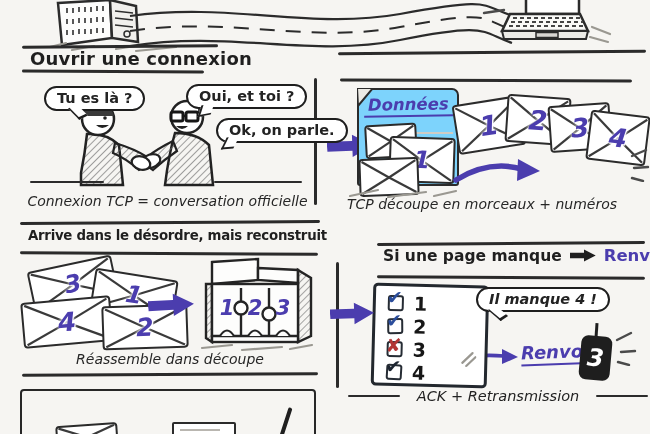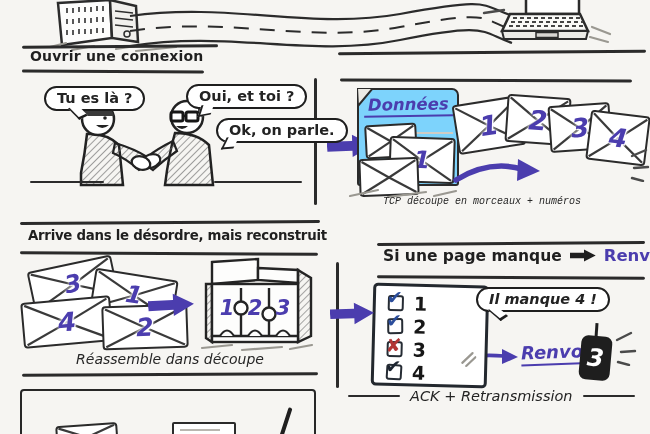--- a/index.html
+++ b/index.html
@@ -152,21 +152,21 @@
     </g>
     <polygon points="22,31 108,31 106,39 24,39" fill="#ecebe7" stroke="#2b2b2b" stroke-width="2"></polygon>
     <rect x="56" y="32.5" width="22" height="5" fill="#d8d6d2" stroke="#2b2b2b" stroke-width="1.5"></rect>
     <g stroke="#9a9891" stroke-width="2.2" stroke-linecap="round">
       <line x1="112" y1="27" x2="130" y2="34"></line>
         <line x1="110" y1="37" x2="128" y2="42"></line>
     </g>
   </svg>
 
   <div class="hline" style="left:22px; top:45px; width:196px; transform:rotate(-0.5deg)"></div>
-  <div class="h-title" style="left:30px; top:48px; font-size:14px;">Ouvrir une connexion</div>
+  <div class="h-title" style="left:30px; top:48px; font-size:18px;">Ouvrir une connexion</div>
   <div class="hline" style="left:22px; top:70px; width:182px; transform:rotate(0.3deg)"></div>
 
   <div class="bubble" style="left:44px; top:86px;">
     <span>Tu es là ?</span>
     <span class="tail" style="left:26px;"></span>
   </div>
   <div class="bubble" style="left:186px; top:84px;">
     <span>Oui, et toi ?</span>
     <span class="tail" style="left:12px; transform:skewX(-28deg) rotate(-12deg);"></span>
   </div>
@@ -202,20 +202,21 @@
       <line x1="148" y1="23" x2="151" y2="23" stroke="#161616" stroke-width="2.5"></line>
     </g>
     <path d="M141,33 Q147,39 153,33 Z" fill="#222"></path>
 
     <ellipse cx="116" cy="68" rx="9.5" ry="6.5" fill="#fff" stroke="#222" stroke-width="2.2" transform="rotate(-18 116 68)"></ellipse>
     <ellipse cx="106" cy="70" rx="9.5" ry="6.5" fill="#fff" stroke="#222" stroke-width="2.2" transform="rotate(16 106 70)"></ellipse>
   </svg>
 
   <div class="hline" style="left:30px; top:181px; width:74px; height:2px;"></div>
   <div class="hline" style="left:214px; top:181px; width:88px; height:2px;"></div>
+  <div class="cap" style="left:25px; top:193px; width:285px; font-size:14px;">Connexion TCP = conversation officielle</div>
 
   <div class="vline" style="left:314px; top:78px; height:127px;"></div>
 
   <div class="hline" style="left:338px; top:51px; width:308px; transform:rotate(-0.5deg)"></div>
   <div class="hline" style="left:340px; top:79px; width:292px; transform:rotate(0.2deg)"></div>
 
   <div class="block-arrow" style="left:327px; top:133px; width:46px; height:26px; transform:rotate(-2deg)"></div>
 
   <div id="doc">
     <svg class="abs" style="left:-2px; top:-2px; width:18px; height:20px" viewBox="0 0 18 20">
@@ -310,21 +311,21 @@
     <line x1="4" y1="8" x2="18" y2="2"></line>
       <line x1="6" y1="20" x2="20" y2="19"></line>
       <line x1="4" y1="30" x2="15" y2="33"></line>
   </svg>
 
   <svg class="abs" style="left:452px; top:156px; width:90px; height:32px" viewBox="0 0 90 32">
     <path d="M4,24 C30,8 52,8 70,13" fill="none" stroke="#4b3dae" stroke-width="5.5" stroke-linecap="round"></path>
     <polygon points="66,3 88,15 65,25" fill="#4b3dae"></polygon>
   </svg>
 
-  <div class="cap" style="left:337px; top:196px; width:290px; font-size:10px;font-family:Liberation Mono, monospace;">TCP découpe en morceaux + numéros</div>
+  <div class="cap" style="left:337px; top:196px; width:290px; font-size:14px;">TCP découpe en morceaux + numéros</div>
 
   <div class="hline" style="left:20px; top:221px; width:300px; transform:rotate(-0.4deg)"></div>
   <div class="h-title condense" style="left:28px; top:227px; font-size:14.5px; letter-spacing:-0.3px;">Arrive dans le désordre, mais reconstruit</div>
   <div class="hline" style="left:20px; top:252px; width:298px; transform:rotate(0.3deg)"></div>
 
   <div class="env" style="left:30px; top:263px; width:86px; height:42px; transform:rotate(-12deg); z-index:2;">
     <svg class="flap" viewBox="0 0 100 70" preserveAspectRatio="none">
         <g stroke="#3a3a3a">
           <line x1="2" y1="2" x2="50" y2="36" vector-effect="non-scaling-stroke" stroke-width="2.2"></line>
           <line x1="2" y1="68" x2="50" y2="36" vector-effect="non-scaling-stroke" stroke-width="2.2"></line>
@@ -462,21 +463,21 @@
   <div id="antenna"></div>
   <div id="device">
     <span class="dev-num">3</span>
   </div>
   <svg class="abs spark-svg" style="left:613px; top:330px; width:26px; height:36px" viewBox="0 0 26 36">
     <line x1="4" y1="10" x2="18" y2="3"></line>
       <line x1="8" y1="22" x2="22" y2="21"></line>
       <line x1="5" y1="32" x2="16" y2="35"></line>
   </svg>
 
-  <div class="abs" style="left:348px; top:388px; width:300px; display:flex; align-items:center; justify-content:flex-start; gap:10px;">
+  <div class="abs" style="left:348px; top:388px; width:300px; display:flex; align-items:center; justify-content:space-between; gap:10px;">
     <span class="hline" style="position:static; display:inline-block; width:52px; height:2.5px;"></span>
     <span style="font-size:14.5px; font-style:italic; font-weight:500; white-space:nowrap;">ACK + Retransmission</span>
     <span class="hline" style="position:static; display:inline-block; width:52px; height:2.5px;"></span>
   </div>
 
   <div id="tcpudp-box">
     <div class="env" style="left:34px; top:33px; width:62px; height:26px; transform:rotate(-4deg)">
       <svg class="flap" viewBox="0 0 100 70" preserveAspectRatio="none">
           <g stroke="#3a3a3a">
             <line x1="2" y1="2" x2="50" y2="36" vector-effect="non-scaling-stroke" stroke-width="2.2"></line>

